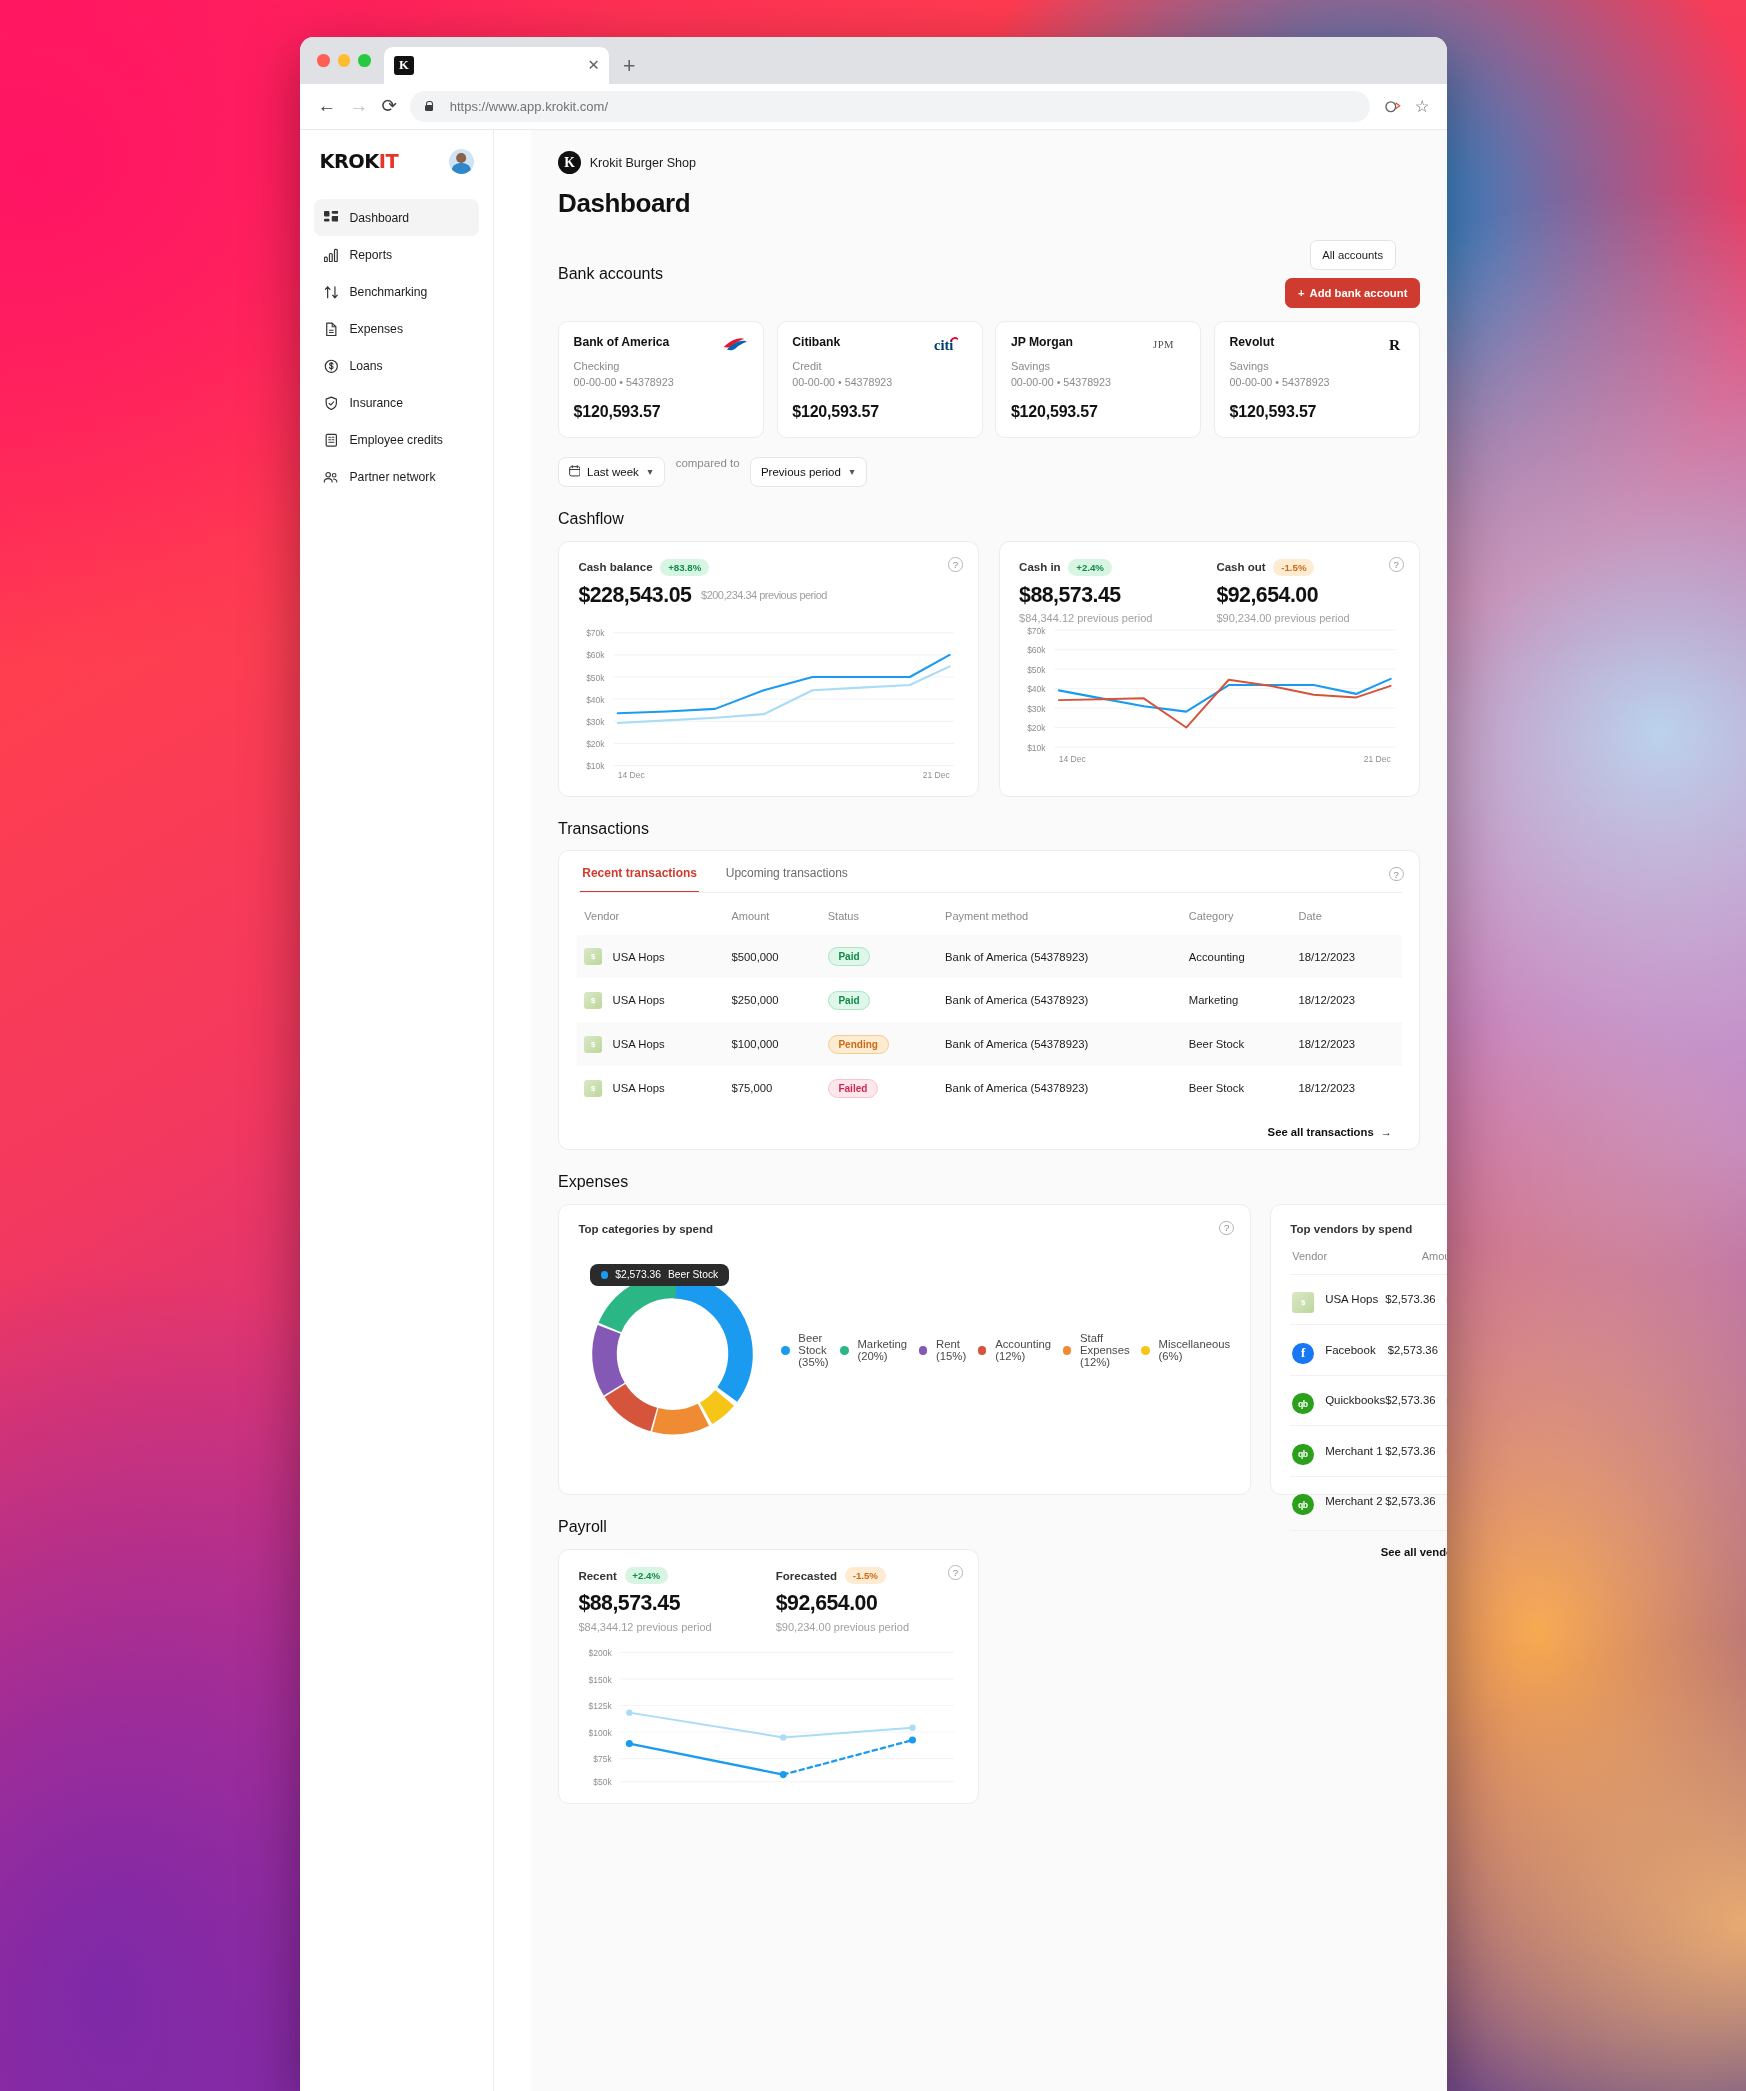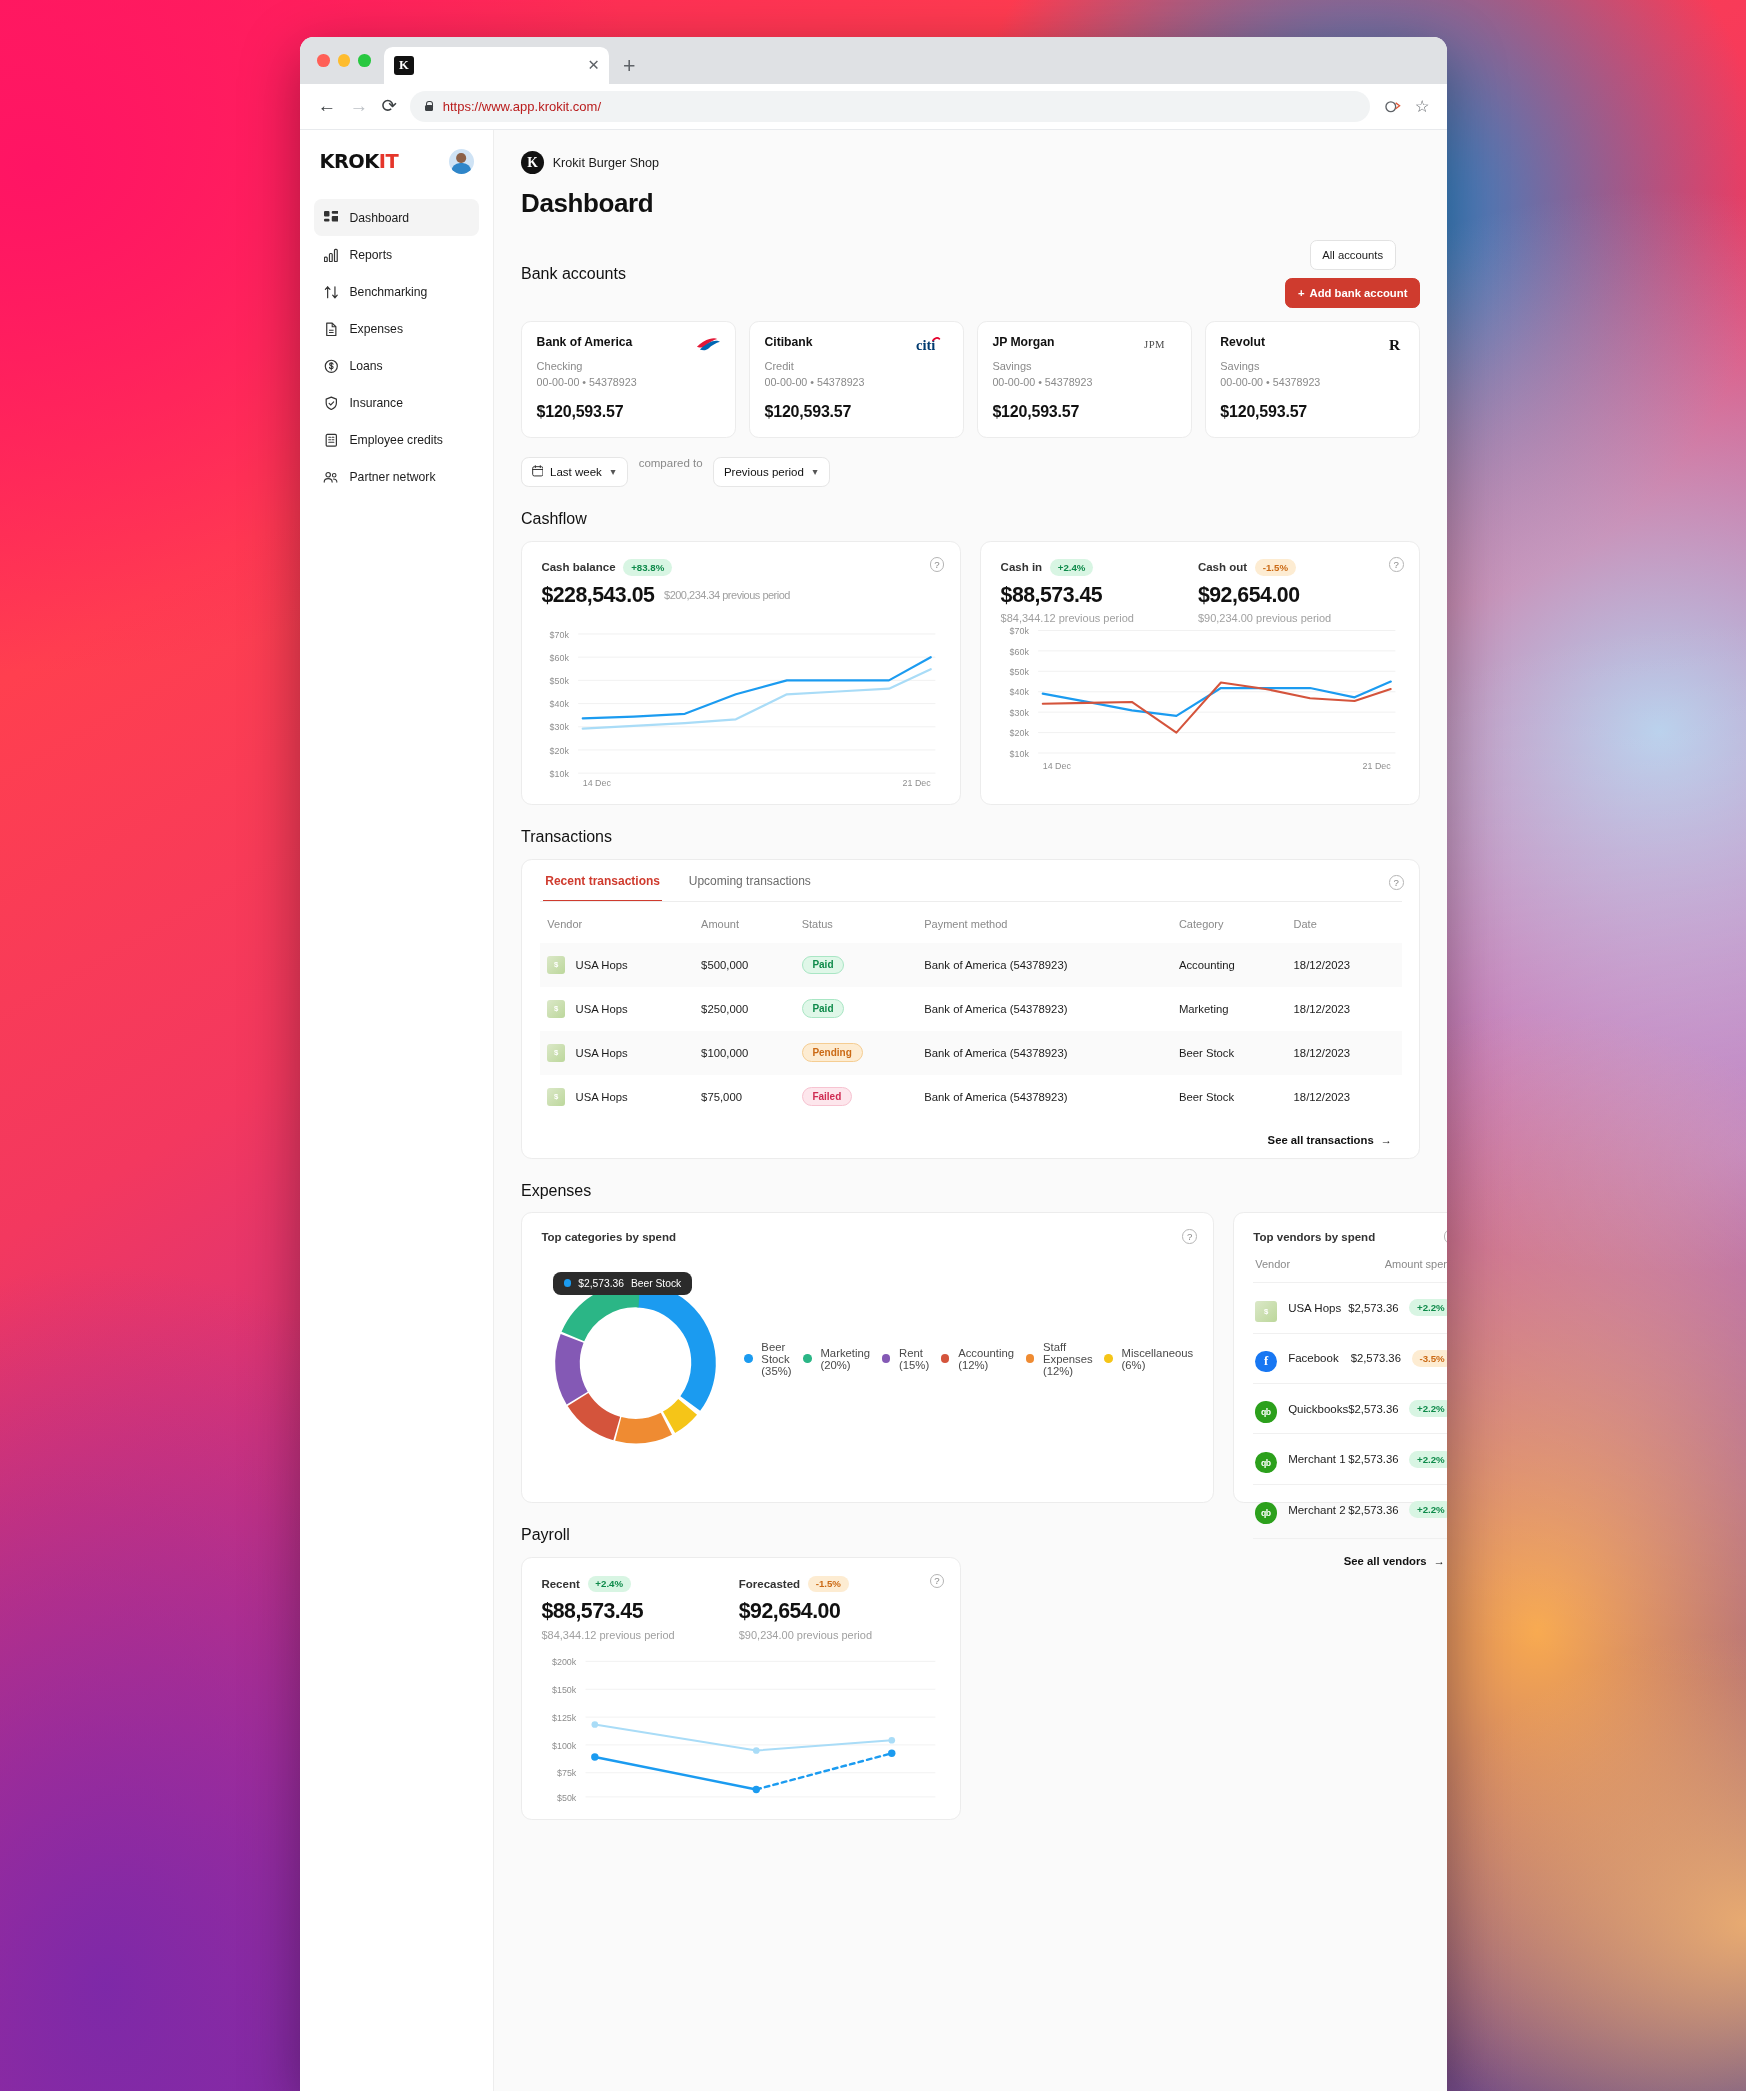--- a/index.html
+++ b/index.html
@@ -53,31 +53,31 @@
              color:#fff;font-weight:700;font-size:12.6px;font-family:"Liberation Serif",serif;}
   .tab-x { margin-left:auto; font-size:14.6px; color:#5f6368; line-height:1; cursor:pointer;}
   .newtab { font-size:21.3px; color:#5f6368; margin:0 0 6.8px 13.6px; cursor:pointer; line-height:1;}
   .urlbar {
     height: 46px; background:#fff; display:flex; align-items:center; gap:13.6px; padding:0 17.5px; flex:none;
     border-bottom:1px solid #e8eaed;
   }
   .navbtn{font-size:18.4px;color:#3c4043;cursor:pointer;line-height:1;}
   .navbtn.fwd{color:#bdc1c6;}
   .omnibox{
-    flex:1;height:31px;background:#f1f3f4;border-radius:15.5px;display:flex;align-items:center;gap:9px;padding:0 13.6px;
-    font-size:13px;color:#b91c1c;
+    flex:1;height:31px;background:#f1f3f4;border-radius:15.5px;display:flex;align-items:center;gap:16px;padding:0 13.6px;
+    font-size:13px;color:#737373;
   }
   .lock{width:9.7px;height:11.6px;position:relative;display:inline-block}
   .lock:before{content:"";position:absolute;left:1px;top:3.9px;width:7.8px;height:6.8px;background:#3c4043;border-radius:1.5px}
   .lock:after{content:"";position:absolute;left:2.4px;top:0;width:4.9px;height:5.8px;border:1.6px solid #3c4043;border-bottom:none;border-radius:2.9px 2.9px 0 0}
   .omni-right{display:flex;align-items:center;gap:13.6px;}
   .ico-ext{width:17.5px;height:17.5px;position:relative}
   .star{font-size:16.5px;color:#5f6368;cursor:pointer;line-height:1}
   
-  #app { flex:1; display:flex; min-height:0; background:#fff; }
+  #app { flex:1; display:flex; min-height:0; background:#fff;gap:37px; }
   
   #sidebar{ width:194px; flex:none; background:#fff; border-right:1px solid #ededed; padding:19.4px 13.6px 0 13.6px;}
   .brand-row{display:flex;align-items:center;justify-content:space-between;padding:0 5.8px 0 5.8px;margin-bottom:25px;}
   .logo{font-family:"DejaVu Sans",sans-serif;font-weight:700;font-size:19.4px;letter-spacing:-0.5px;color:#111;}
   .logo .hot{color:#e5362b;}
   .avatar{width:25px;height:25px;border-radius:50%;overflow:hidden;background:#cfe3f5;position:relative;flex:none;cursor:pointer;}
   .avatar .head{position:absolute;left:50%;top:3.9px;transform:translateX(-50%);width:9.7px;height:9.7px;border-radius:50%;background:#8c6148;}
   .avatar .body{position:absolute;left:50%;bottom:0;transform:translateX(-50%);width:19.4px;height:11.6px;border-radius:8.7px 8.7px 0 0;background:#2f86c9;}
   .navitem{display:flex;align-items:center;gap:10.7px;height:37px;padding:0 9.7px;border-radius:7.8px;cursor:pointer;
            font-size:12.2px;color:#1c1c1c;}

